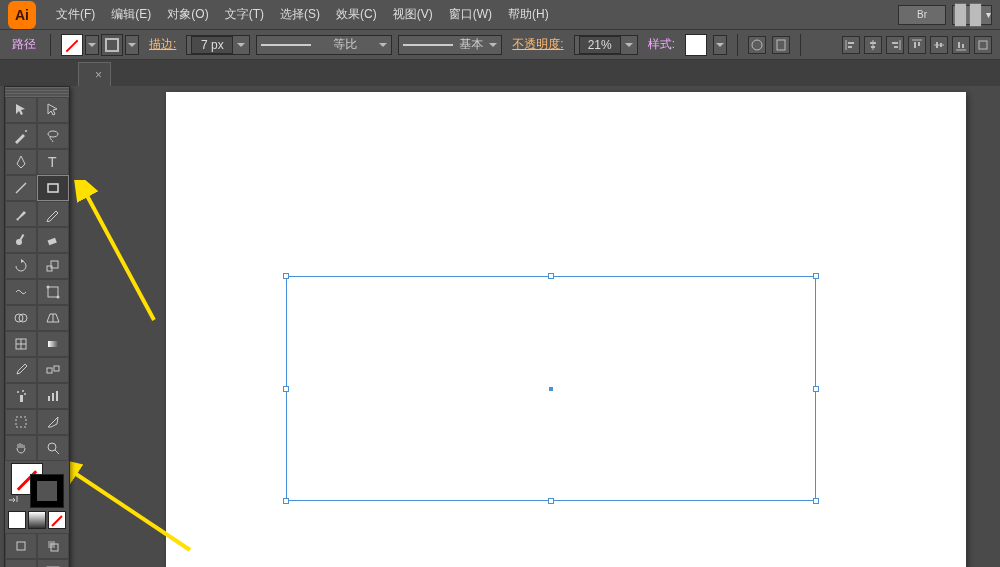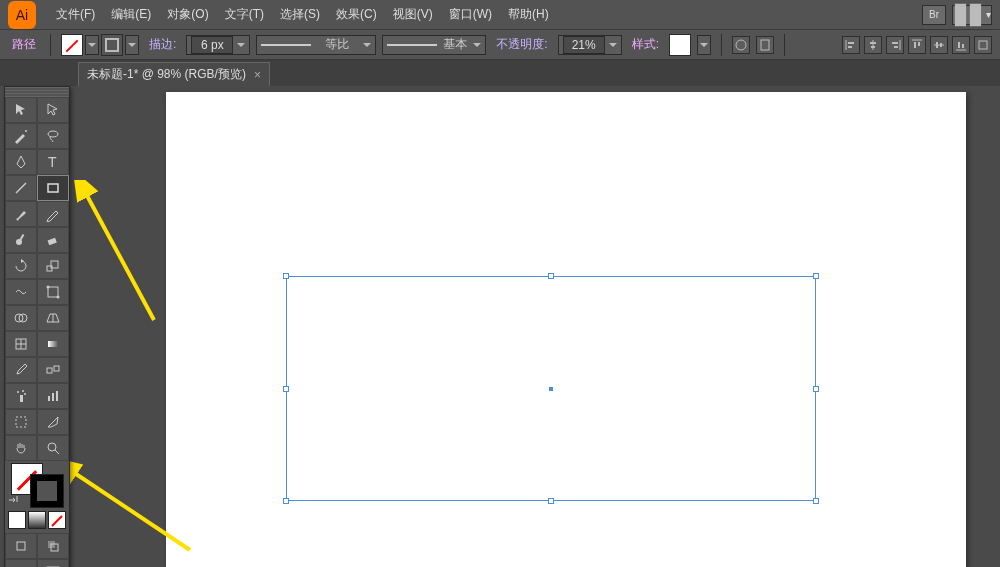--- a/index.html
+++ b/index.html
@@ -20,42 +20,42 @@
     padding: 0 8px;
     border-bottom: 1px solid #383838;
   }
   .logo {
     width: 28px;
     height: 28px;
     background: #ff7c00;
     display: flex;
     align-items: center;
     justify-content: center;
-    font-weight: normal;
+    font-weight: bold;
     color: #3a1500;
     font-size: 14px;
     margin-right: 12px;
     border-radius: 6px;
   }
   .menu-item {
     padding: 16px 8px;
     color: #ddd;
     cursor: pointer;
     height: 30px;
     display: flex;
     align-items: center;
   }
   .menu-right {
     margin-left: auto;
     display: flex;
     align-items: center;
     gap: 6px;
   }
   .small-btn {
-    width: 24px;
+    width: 48px;
     height: 20px;
     background: #6b6b6b;
     border: 1px solid #2e2e2e;
     display: flex;
     align-items: center;
     justify-content: center;
     font-size: 10px;
     color: #ddd;
   }
   .optionsbar {
@@ -64,21 +64,21 @@
     border-bottom: 1px solid #383838;
     display: flex;
     align-items: center;
     padding: 0 8px;
     gap: 6px;
   }
   .option-label {
     color: #f0abfc;
     margin: 0 4px;
   }
-  .option-label.orange { color: #c4b5fd; }
+  .option-label.orange { color: #fdba74; text-decoration: underline; }
   .swatch-group {
     display: flex;
     align-items: center;
     gap: 2px;
   }
   .swatch {
     width: 22px;
     height: 22px;
     border: 1px solid #2a2a2a;
     background: #fff;
@@ -336,24 +336,24 @@
     <div class="dropdown" style="width:14px;justify-content:center;">
         <div class="caret"></div>
       </div>
     <div class="swatch boxed"></div>
     <div class="dropdown" style="width:14px;justify-content:center;">
         <div class="caret"></div>
       </div>
   </div>
   <span class="option-label orange">描边:</span>
   <div class="dropdown">
-    <div class="num-field">6 px</div>
+    <div class="num-field">7 px</div>
     <div class="caret"></div>
   </div>
-  <div class="dropdown" style="gap:14px;">
+  <div class="dropdown" style="gap:22px;">
     <div class="stroke-sample"></div>
     <span>等比</span>
     <div class="caret"></div>
   </div>
   <div class="dropdown" style="gap:6px;">
     <div class="stroke-sample"></div>
     <span>基本</span>
     <div class="caret"></div>
   </div>
   <span class="option-label orange">不透明度:</span>
@@ -424,21 +424,20 @@
     <div class="tiny-icon">
         <svg viewBox="0 0 12 12">
           <rect x="2" y="2" width="8" height="8" fill="none" stroke="#bbb"></rect>
         </svg>
       </div>
   </div>
 </div>
 
 <div class="tab-bar">
   <div class="doc-tab">
-    <span>未标题-1* @ 98% (RGB/预览)</span>
     <span class="close">×</span>
   </div>
 </div>
 
 <div class="work-area">
   <div class="artboard">
     <div class="selection-rect">
       <div class="handle tl"></div>
       <div class="handle tm"></div>
       <div class="handle tr"></div>

